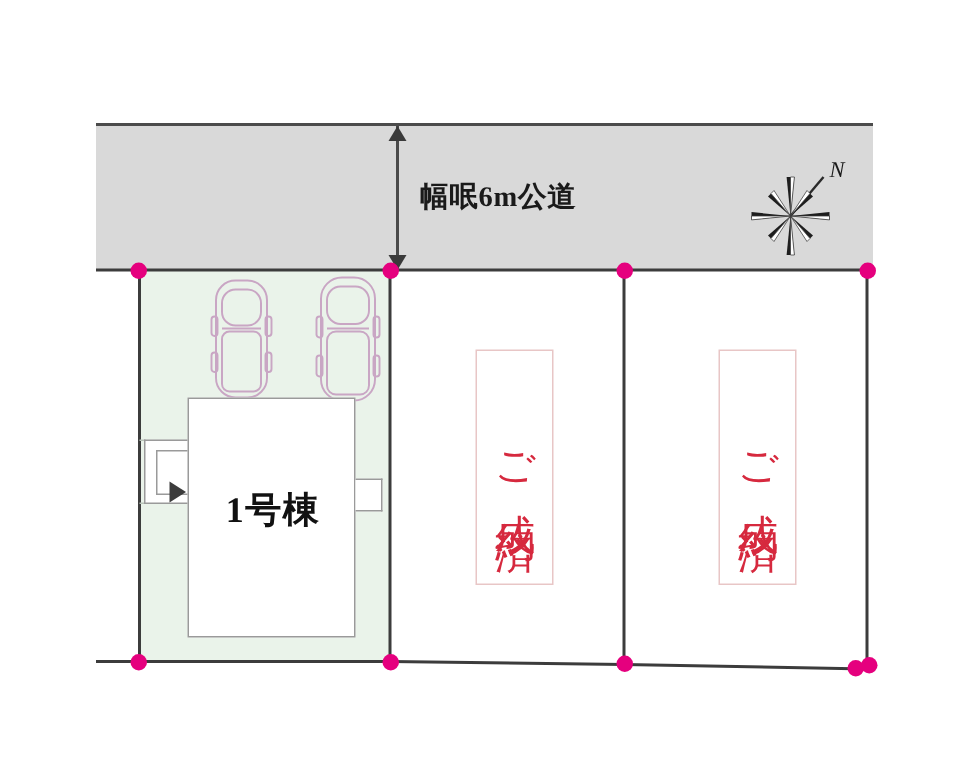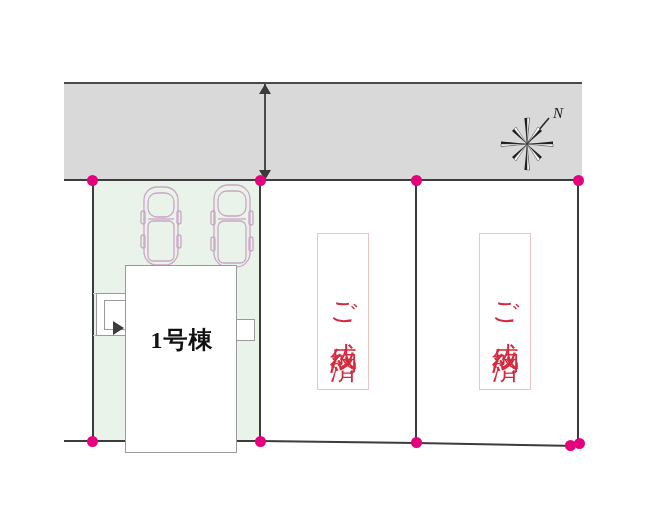--- a/index.html
+++ b/index.html
@@ -51,21 +51,21 @@
   }
 
   
   .car{position:absolute;}
   .car svg{display:block;}
   .car-left{left:139px;top:185px;}
   .car-right{left:209px;top:183px;}
 
   
   .house{
-    position:absolute;left:125px;top:265px;width:112px;height:188px;
+    position:absolute;left:125px;top:265px;width:112px;height:160px;
     background:#ffffff;border:1.6px solid #9a9a9a;box-sizing:border-box;
   }
   .house-label{
     position:absolute;left:0;top:0;width:112px;height:148px;
     display:flex;align-items:center;justify-content:center;
     font-size:24px;color:#111;font-weight:600;letter-spacing:1px;
     font-family:"Liberation Serif","DejaVu Serif",serif;
   }
   
   .porch-outer{
@@ -121,20 +121,21 @@
 <div id="stage">
 
   <div class="road-band"></div>
 
   <div class="dim-arrow">
     <div class="shaft"></div>
     <div class="head up"></div>
     <div class="head down"></div>
   </div>
 
+  <div class="road-label">幅呡6m公道</div>
 
   <div class="compass">
     <svg width="78" height="78" viewBox="0 0 78 78">
 
       <text x="56" y="22" font-family="Liberation Serif, serif" font-size="15" font-style="italic" fill="#1a1a1a">N</text>
 
       <path d="M30 48 L52 22" stroke="#2a2a2a" stroke-width="1.6" fill="none"></path>
 
       <g transform="translate(30,48)">
 

